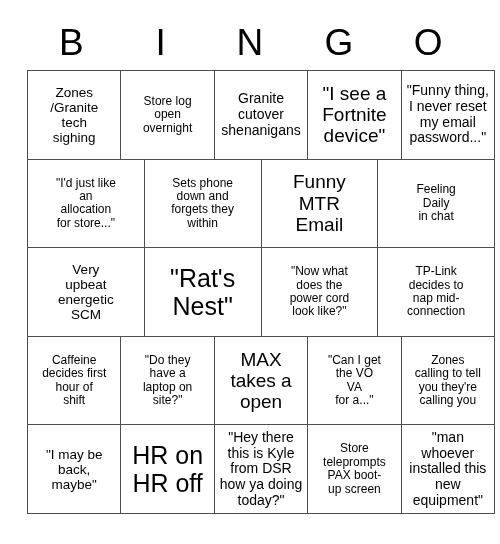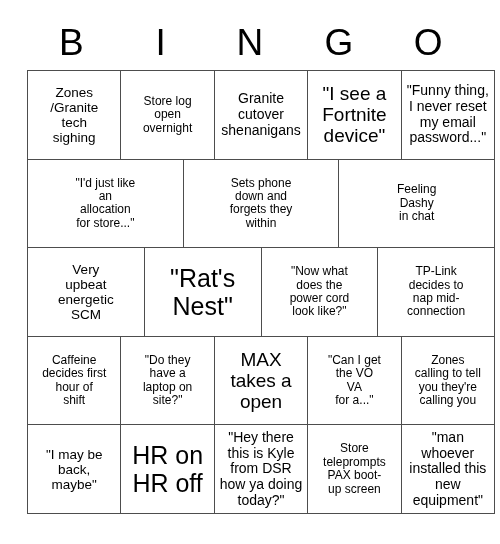--- a/index.html
+++ b/index.html
@@ -134,22 +134,27 @@
 allocation
 for store..."</span>
         </div>
       <div class="cell">
           <span class="cell-text fs-sm">Sets phone
 down and
 forgets they
 within</span>
         </div>
       <div class="cell">
+          <span class="cell-text fs-xl">Funny
+MTR
+Email</span>
+        </div>
+      <div class="cell">
           <span class="cell-text fs-lg">Feeling
-Dashy
+Daily
 in chat</span>
         </div>
     </div>
 
     <div class="grid-row">
       <div class="cell">
           <span class="cell-text fs-md">Very
 upbeat
 energetic
 SCM</span>

